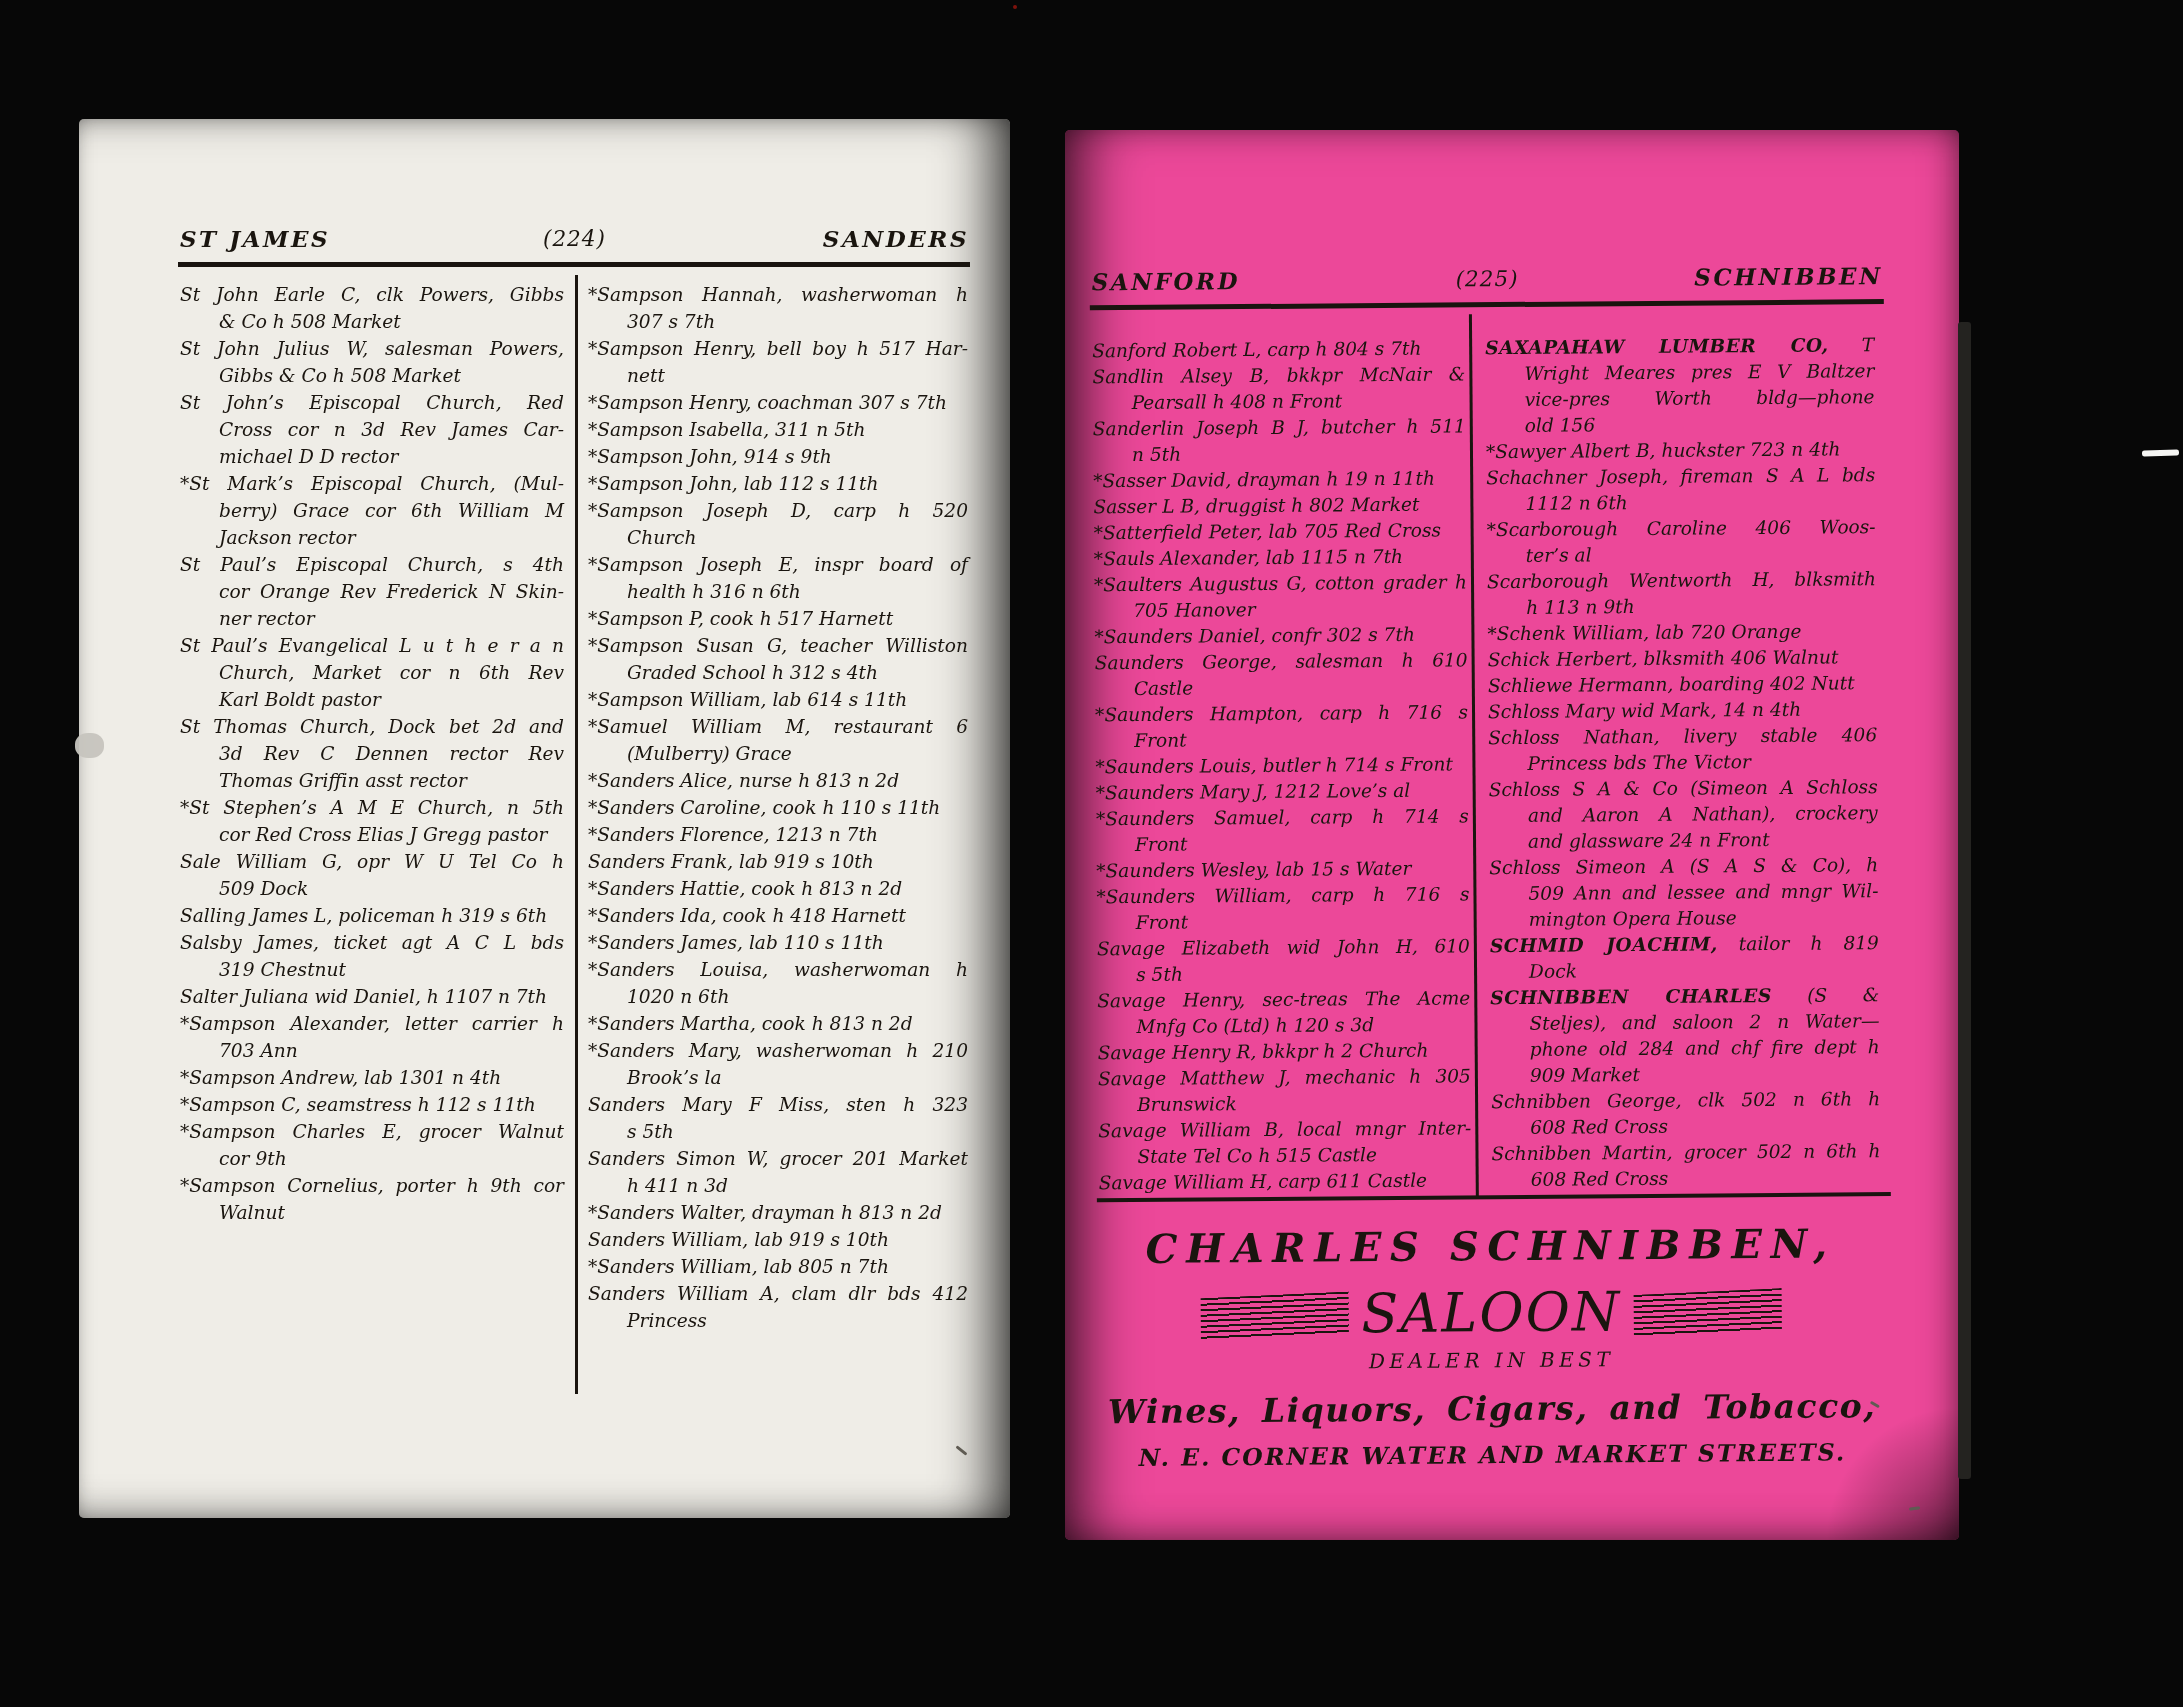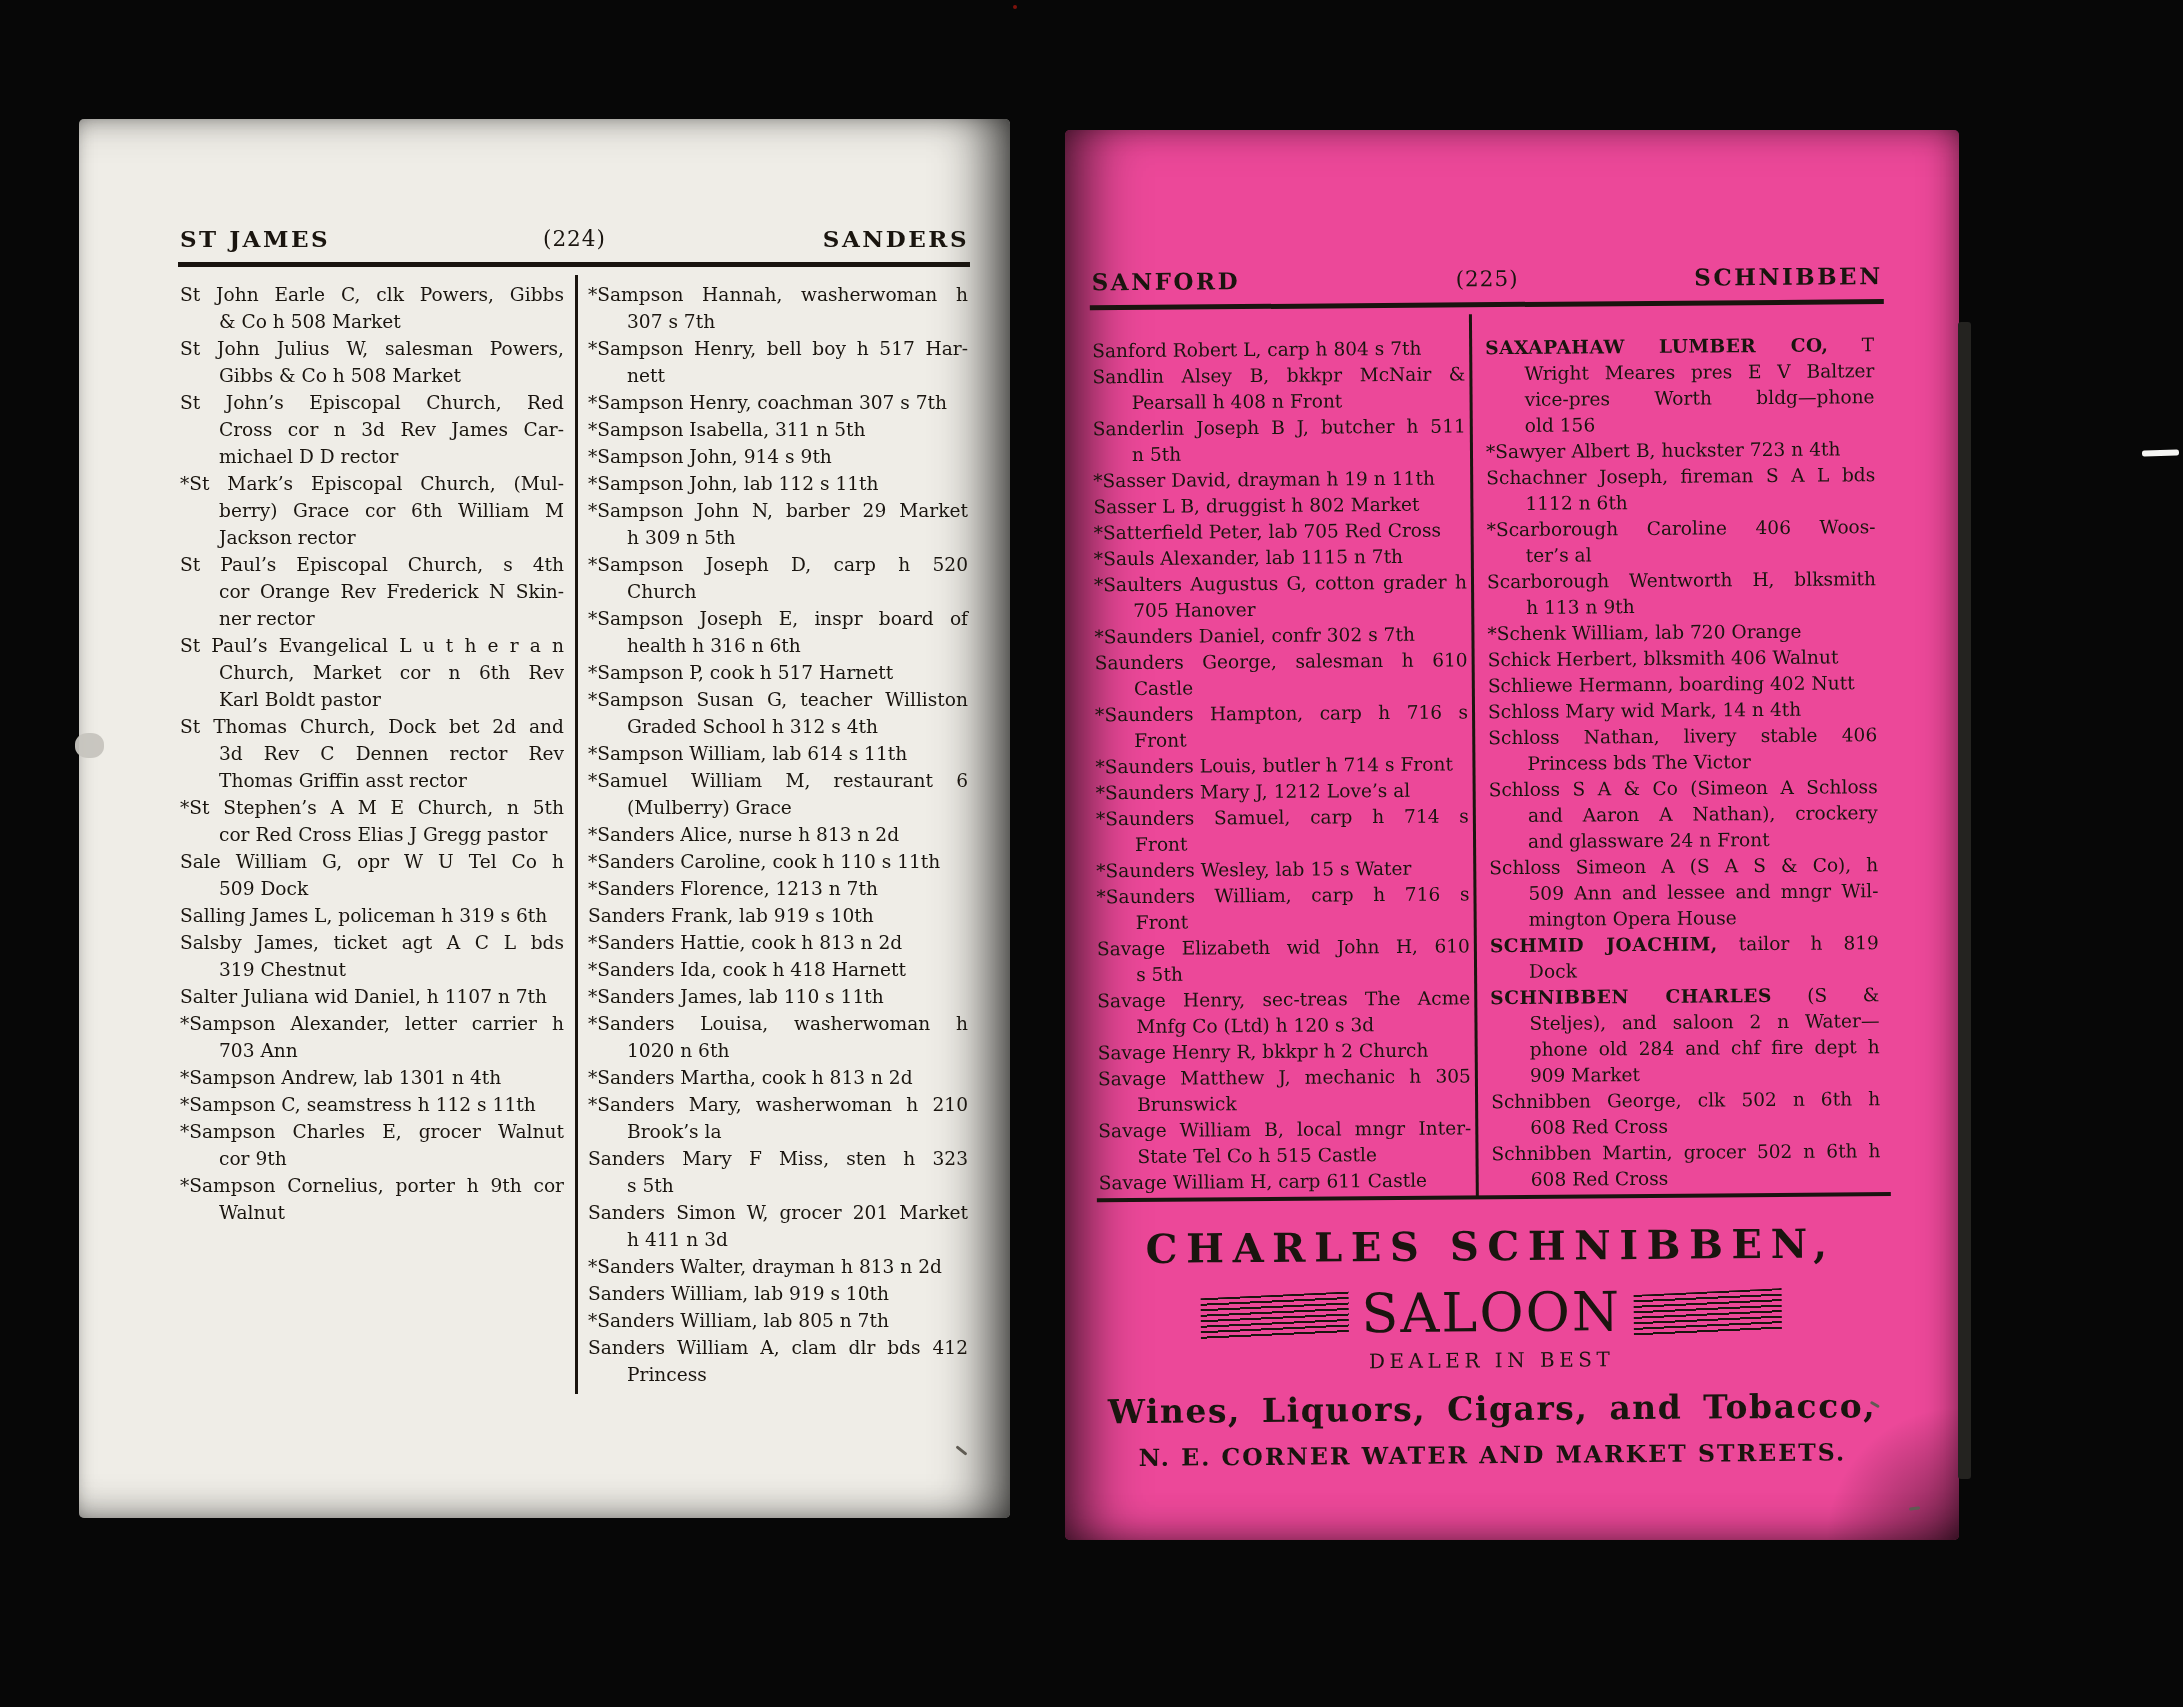--- a/index.html
+++ b/index.html
@@ -10,20 +10,21 @@
     position: relative;
     width: 2183px; height: 1708px;
     overflow: hidden;
     font-family: "DejaVu Serif", serif;
     color: #1a150f;
   }
   .page {
     position: absolute;
     background: #efede7;
     border-radius: 5px;
+    font-style: italic;
   }
   #left-page {
     left: 79px; top: 119px; width: 931px; height: 1399px;
     box-shadow: inset -40px 0 55px -22.6px rgba(0,0,0,.78),
                 inset 5px 0 20px -12.6px rgba(0,0,0,.35),
                 inset 0 -17.6px 35px -17.6px rgba(0,0,0,.30),
                 inset 0 12.6px 25px -15px rgba(0,0,0,.25);
   }
   #right-page {
     left: 1065px; top: 130px; width: 894px; height: 1410px;
@@ -221,24 +222,20 @@
         <div class="ln last">*Sampson Henry, coachman 307 s 7th</div>
       </div>
       <div class="entry">
         <div class="ln last">*Sampson Isabella, 311 n 5th</div>
       </div>
       <div class="entry">
         <div class="ln last">*Sampson John, 914 s 9th</div>
       </div>
       <div class="entry">
         <div class="ln last">*Sampson John, lab 112 s 11th</div>
-      </div>
-      <div class="entry">
-        <div class="ln">*Sampson John N, barber 29 Market</div>
-        <div class="ln cont last">h 309 n 5th</div>
       </div>
       <div class="entry">
         <div class="ln">*Sampson Joseph D, carp h 520</div>
         <div class="ln cont last">Church</div>
       </div>
       <div class="entry">
         <div class="ln">*Sampson Joseph E, inspr board of</div>
         <div class="ln cont last">health h 316 n 6th</div>
       </div>
       <div class="entry">

